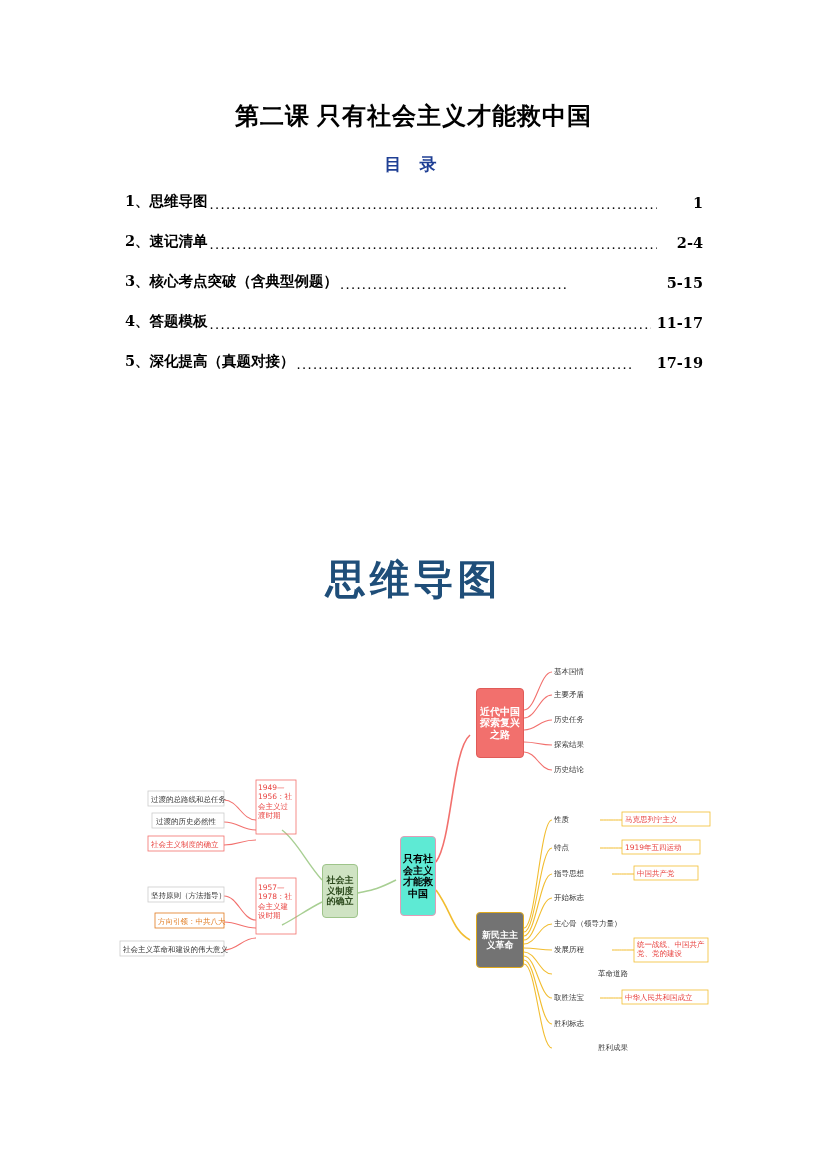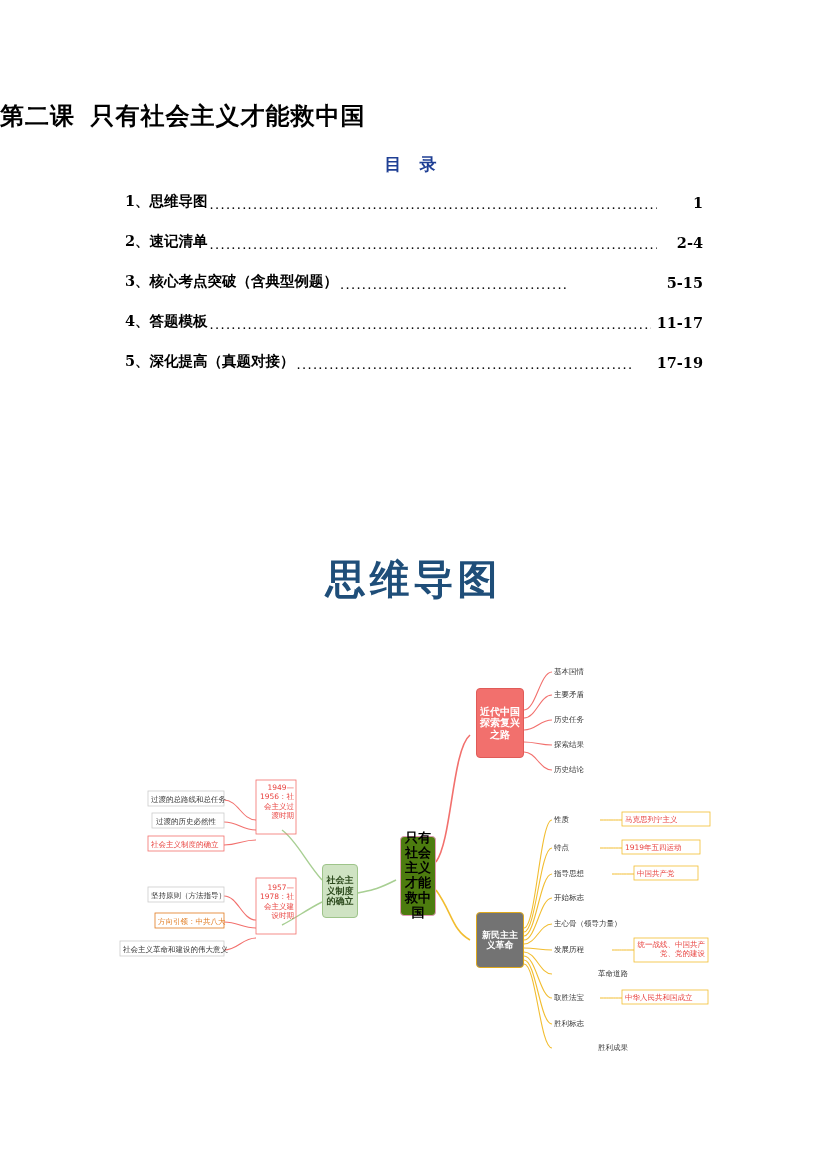--- a/index.html
+++ b/index.html
@@ -20,24 +20,25 @@
     width: 827px;
     height: 1169px;
   }
 
   
   .doc-title {
     position: absolute;
     top: 100px;
     left: 0;
     width: 827px;
+    text-align: center;
     font-size: 24px;
     font-weight: bold;
     letter-spacing: 1px;
-    font-family: Liberation Mono, monospace;
+    font-family: Liberation Serif, serif;
   }
 
   .toc-heading {
     position: absolute;
     top: 153px;
     left: 0;
     width: 827px;
     text-align: center;
     font-size: 17px;
     font-weight: bold;
@@ -116,25 +117,25 @@
     position: absolute;
     box-sizing: border-box;
     font-family: "DejaVu Sans", sans-serif;
     display: flex;
     align-items: center;
     justify-content: center;
     text-align: center;
     line-height: 1.15;
   }
   .node-center {
-    background: #4d7c0f;
+    background: #5eead4;
     border: 1px solid #e39bb7;
     border-radius: 4px;
     color: #000;
-    font-size: 13px;
+    font-size: 10px;
     font-weight: bold;
     padding: 2px;
   }
   .node-red {
     background: #f2706d;
     border: 1px solid #e05b58;
     border-radius: 4px;
     color: #ffffff;
     font-size: 10px;
     font-weight: bold;
@@ -164,21 +165,21 @@
     font-size: 7.5px;
     color: #333;
     white-space: nowrap;
     line-height: 1.25;
   }
   .leaf.red-text { color: #e8423f; }
   .leaf.orange-text { color: #e07a1f; }
   .leaf.box-red {
     color: #e8423f;
     white-space: normal;
-    text-align: right;
+    text-align: left;
   }
 </style>
 </head>
 <body>
 
 <div class="page">
 
   <div class="doc-title">第二课  只有社会主义才能救中国</div>
 
   <div class="toc-heading">目  录</div>

